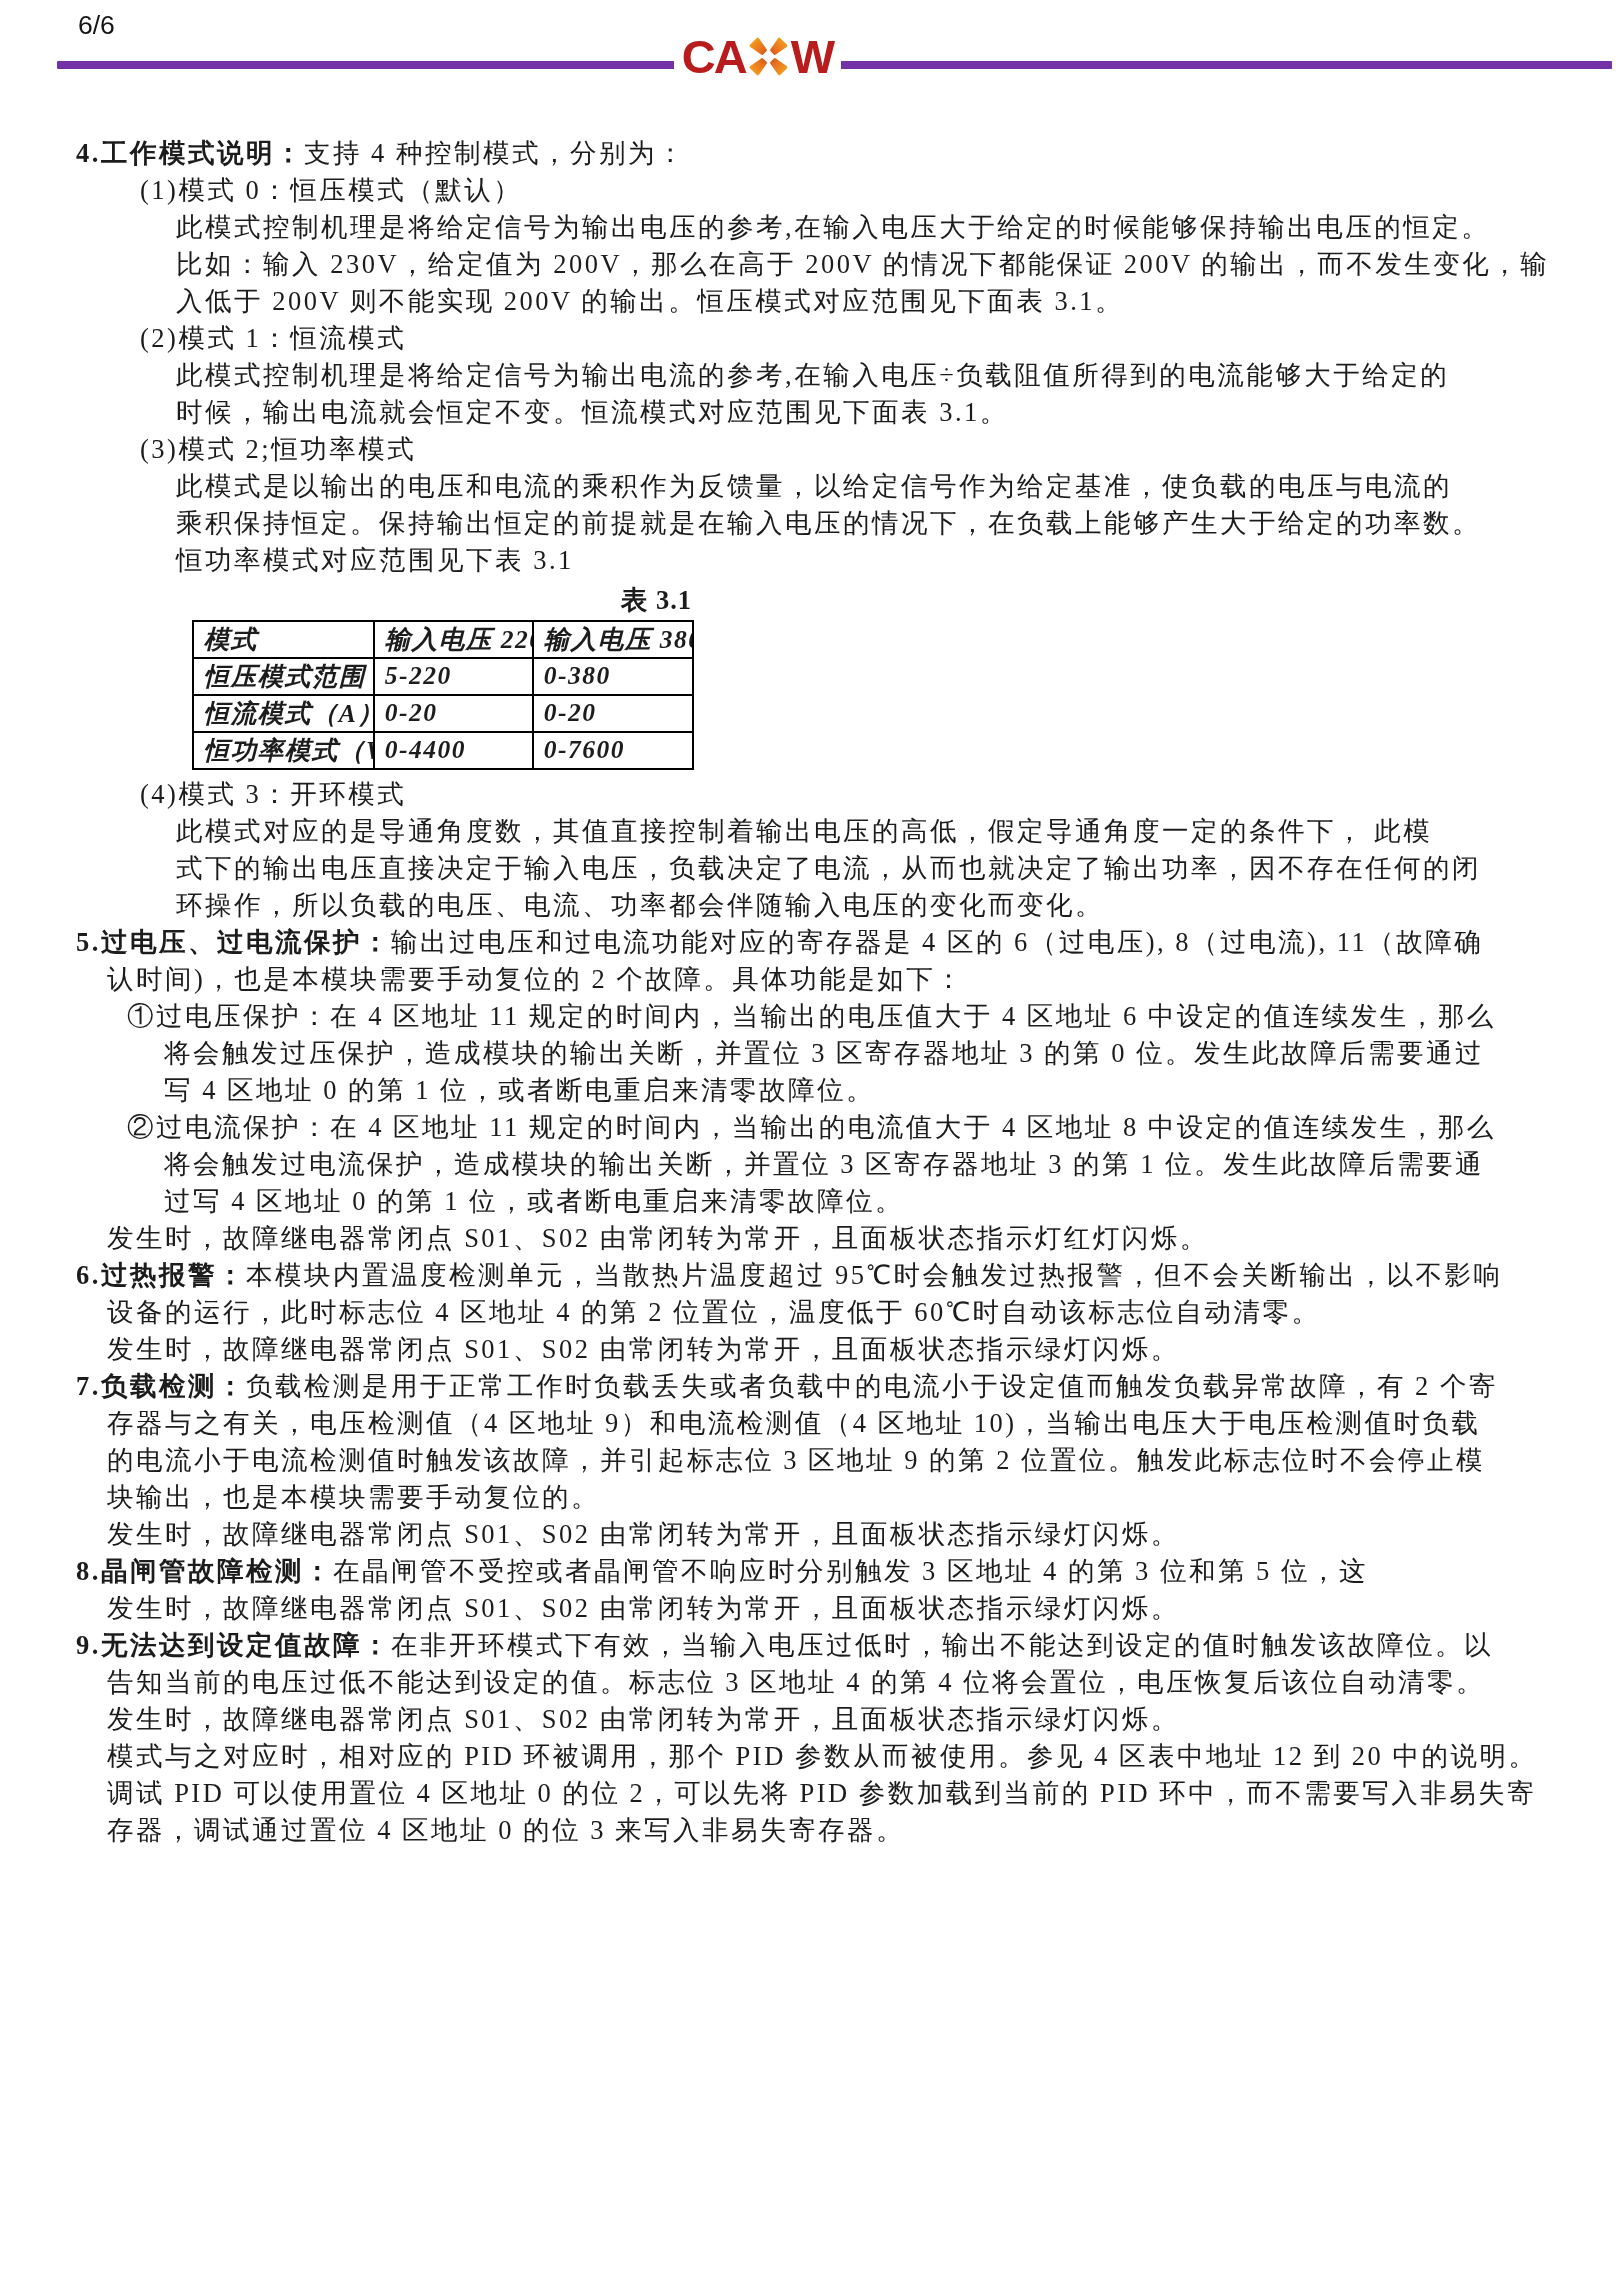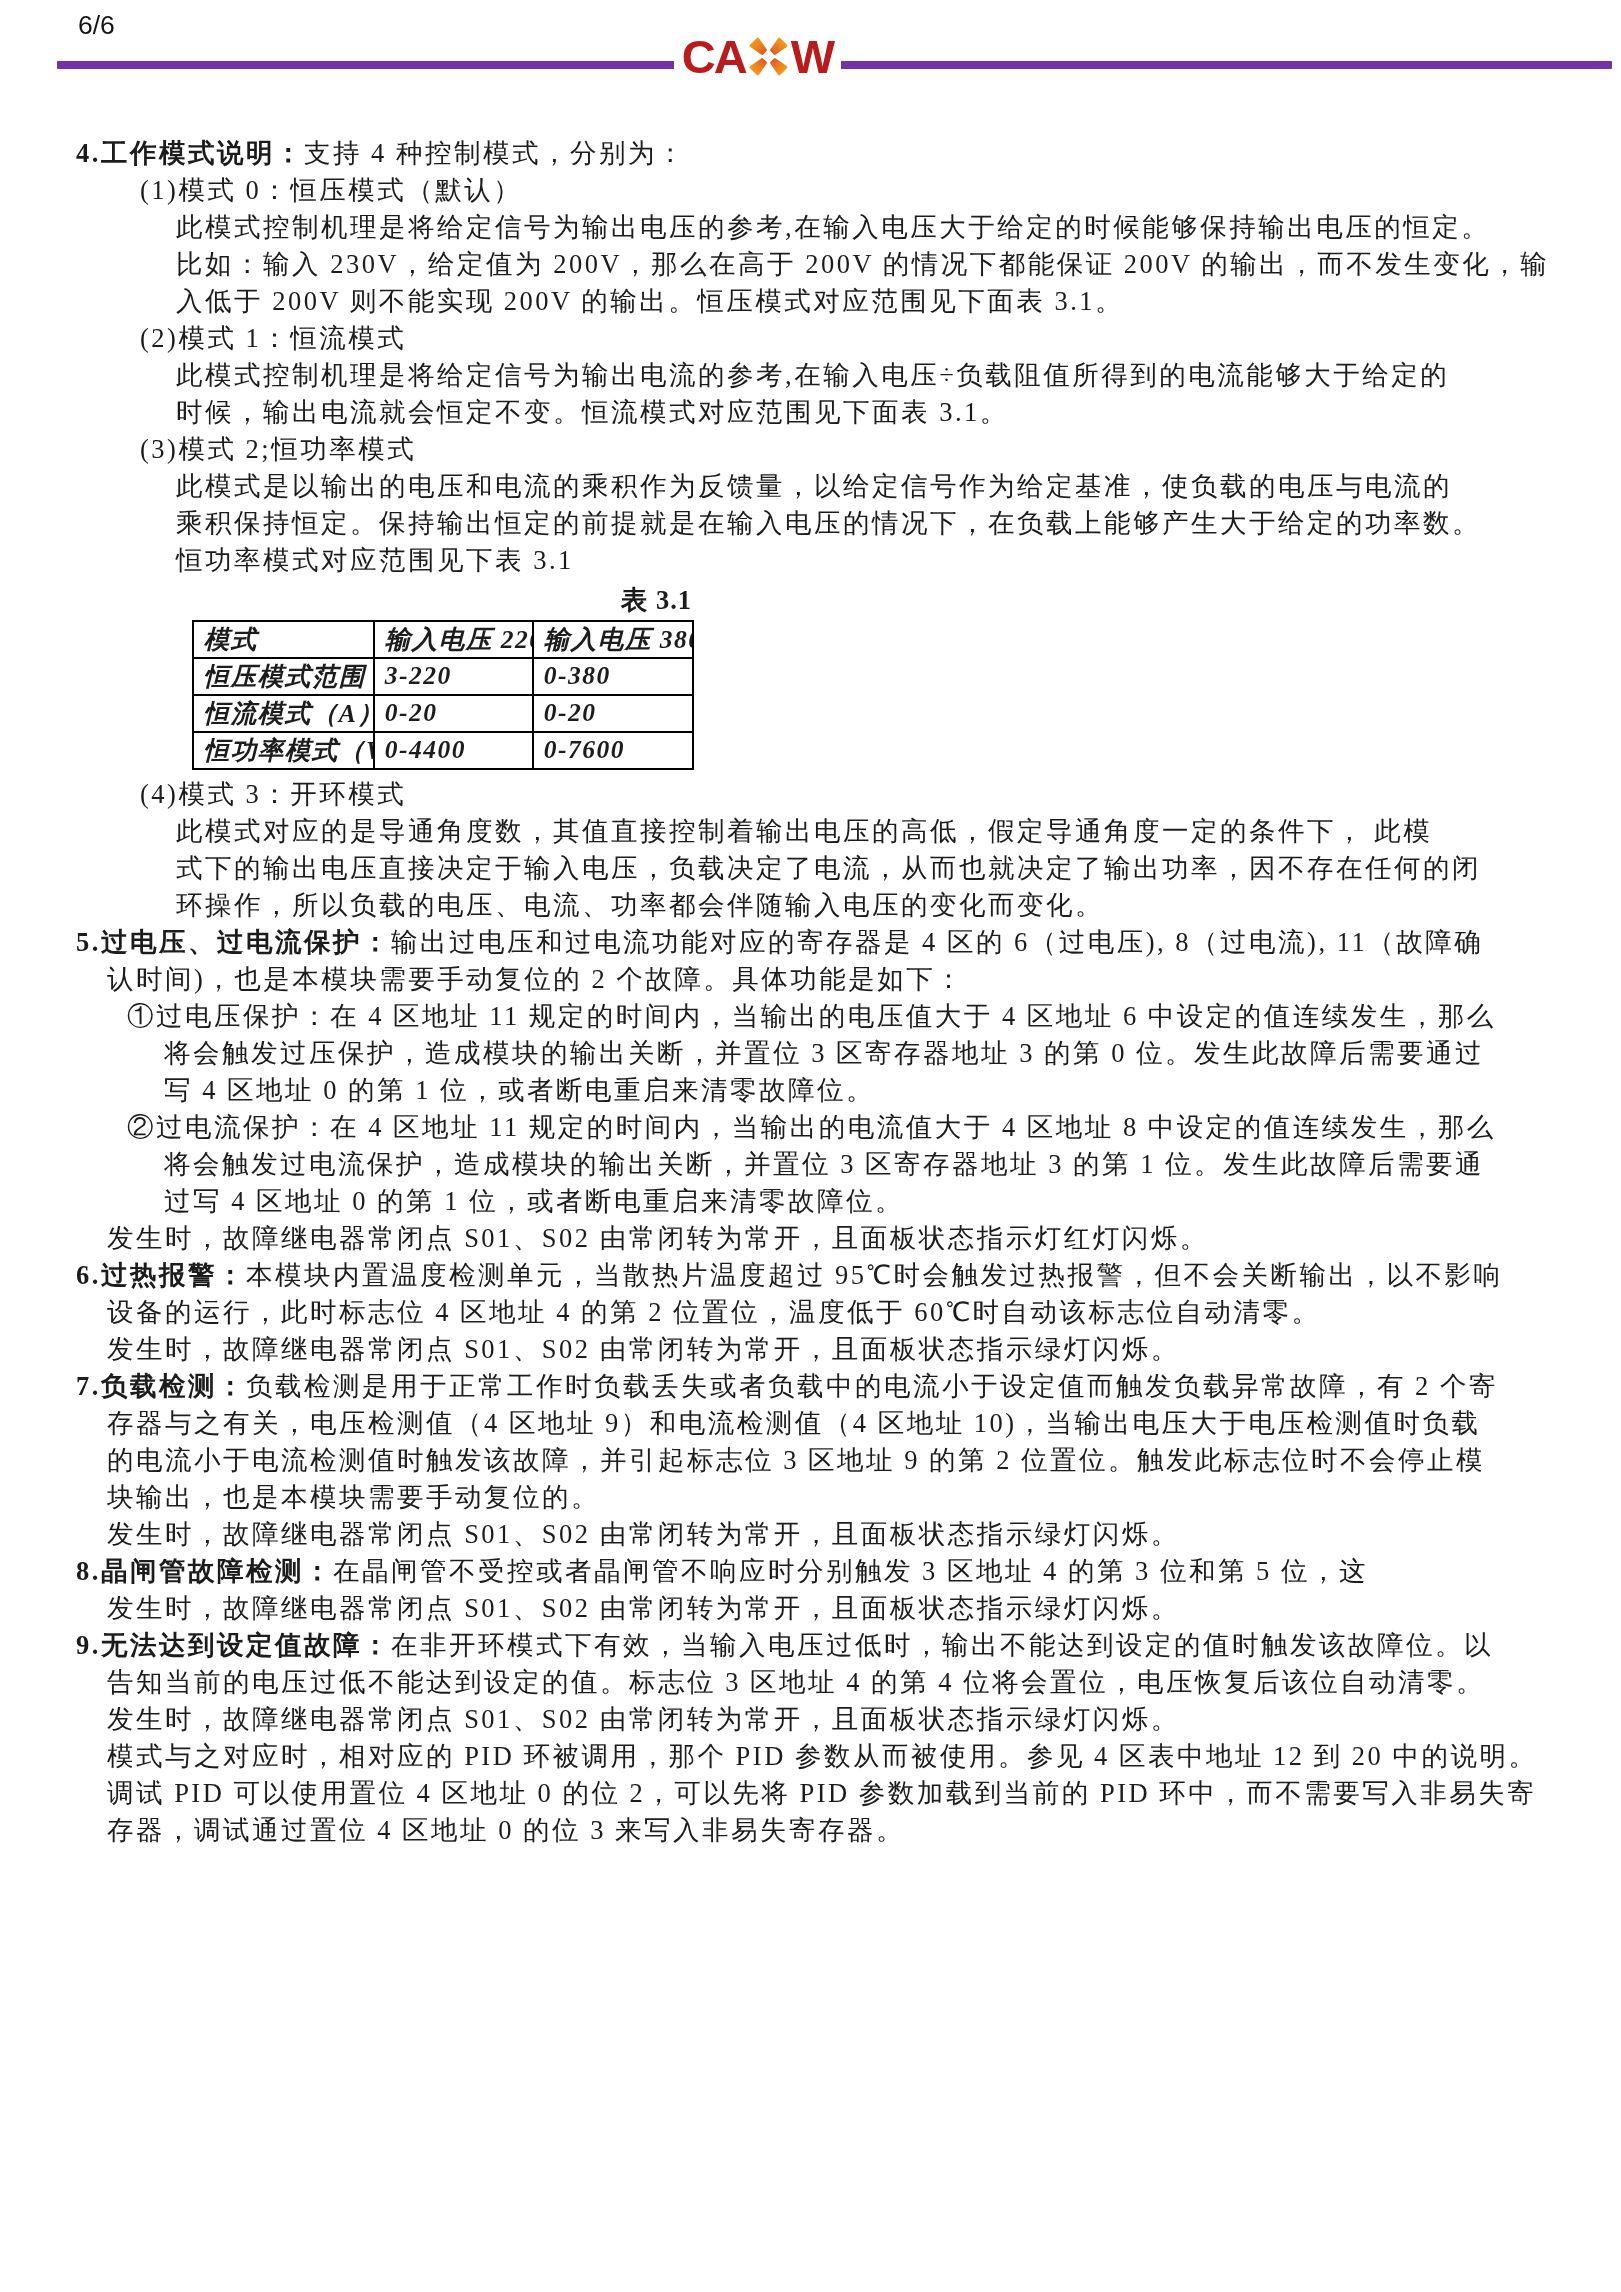--- a/index.html
+++ b/index.html
@@ -121,21 +121,21 @@
           <col class="c3">
         </colgroup>
       <tbody id="t31-body">
           <tr>
             <td>模式</td>
             <td>输入电压 220V</td>
             <td>输入电压 380V</td>
           </tr>
           <tr>
             <td>恒压模式范围（V）</td>
-            <td>3-220</td>
+            <td>5-220</td>
             <td>0-380</td>
           </tr>
           <tr>
             <td>恒流模式（A）</td>
             <td>0-20</td>
             <td>0-20</td>
           </tr>
           <tr>
             <td>恒功率模式（W）</td>
             <td>0-4400</td>

